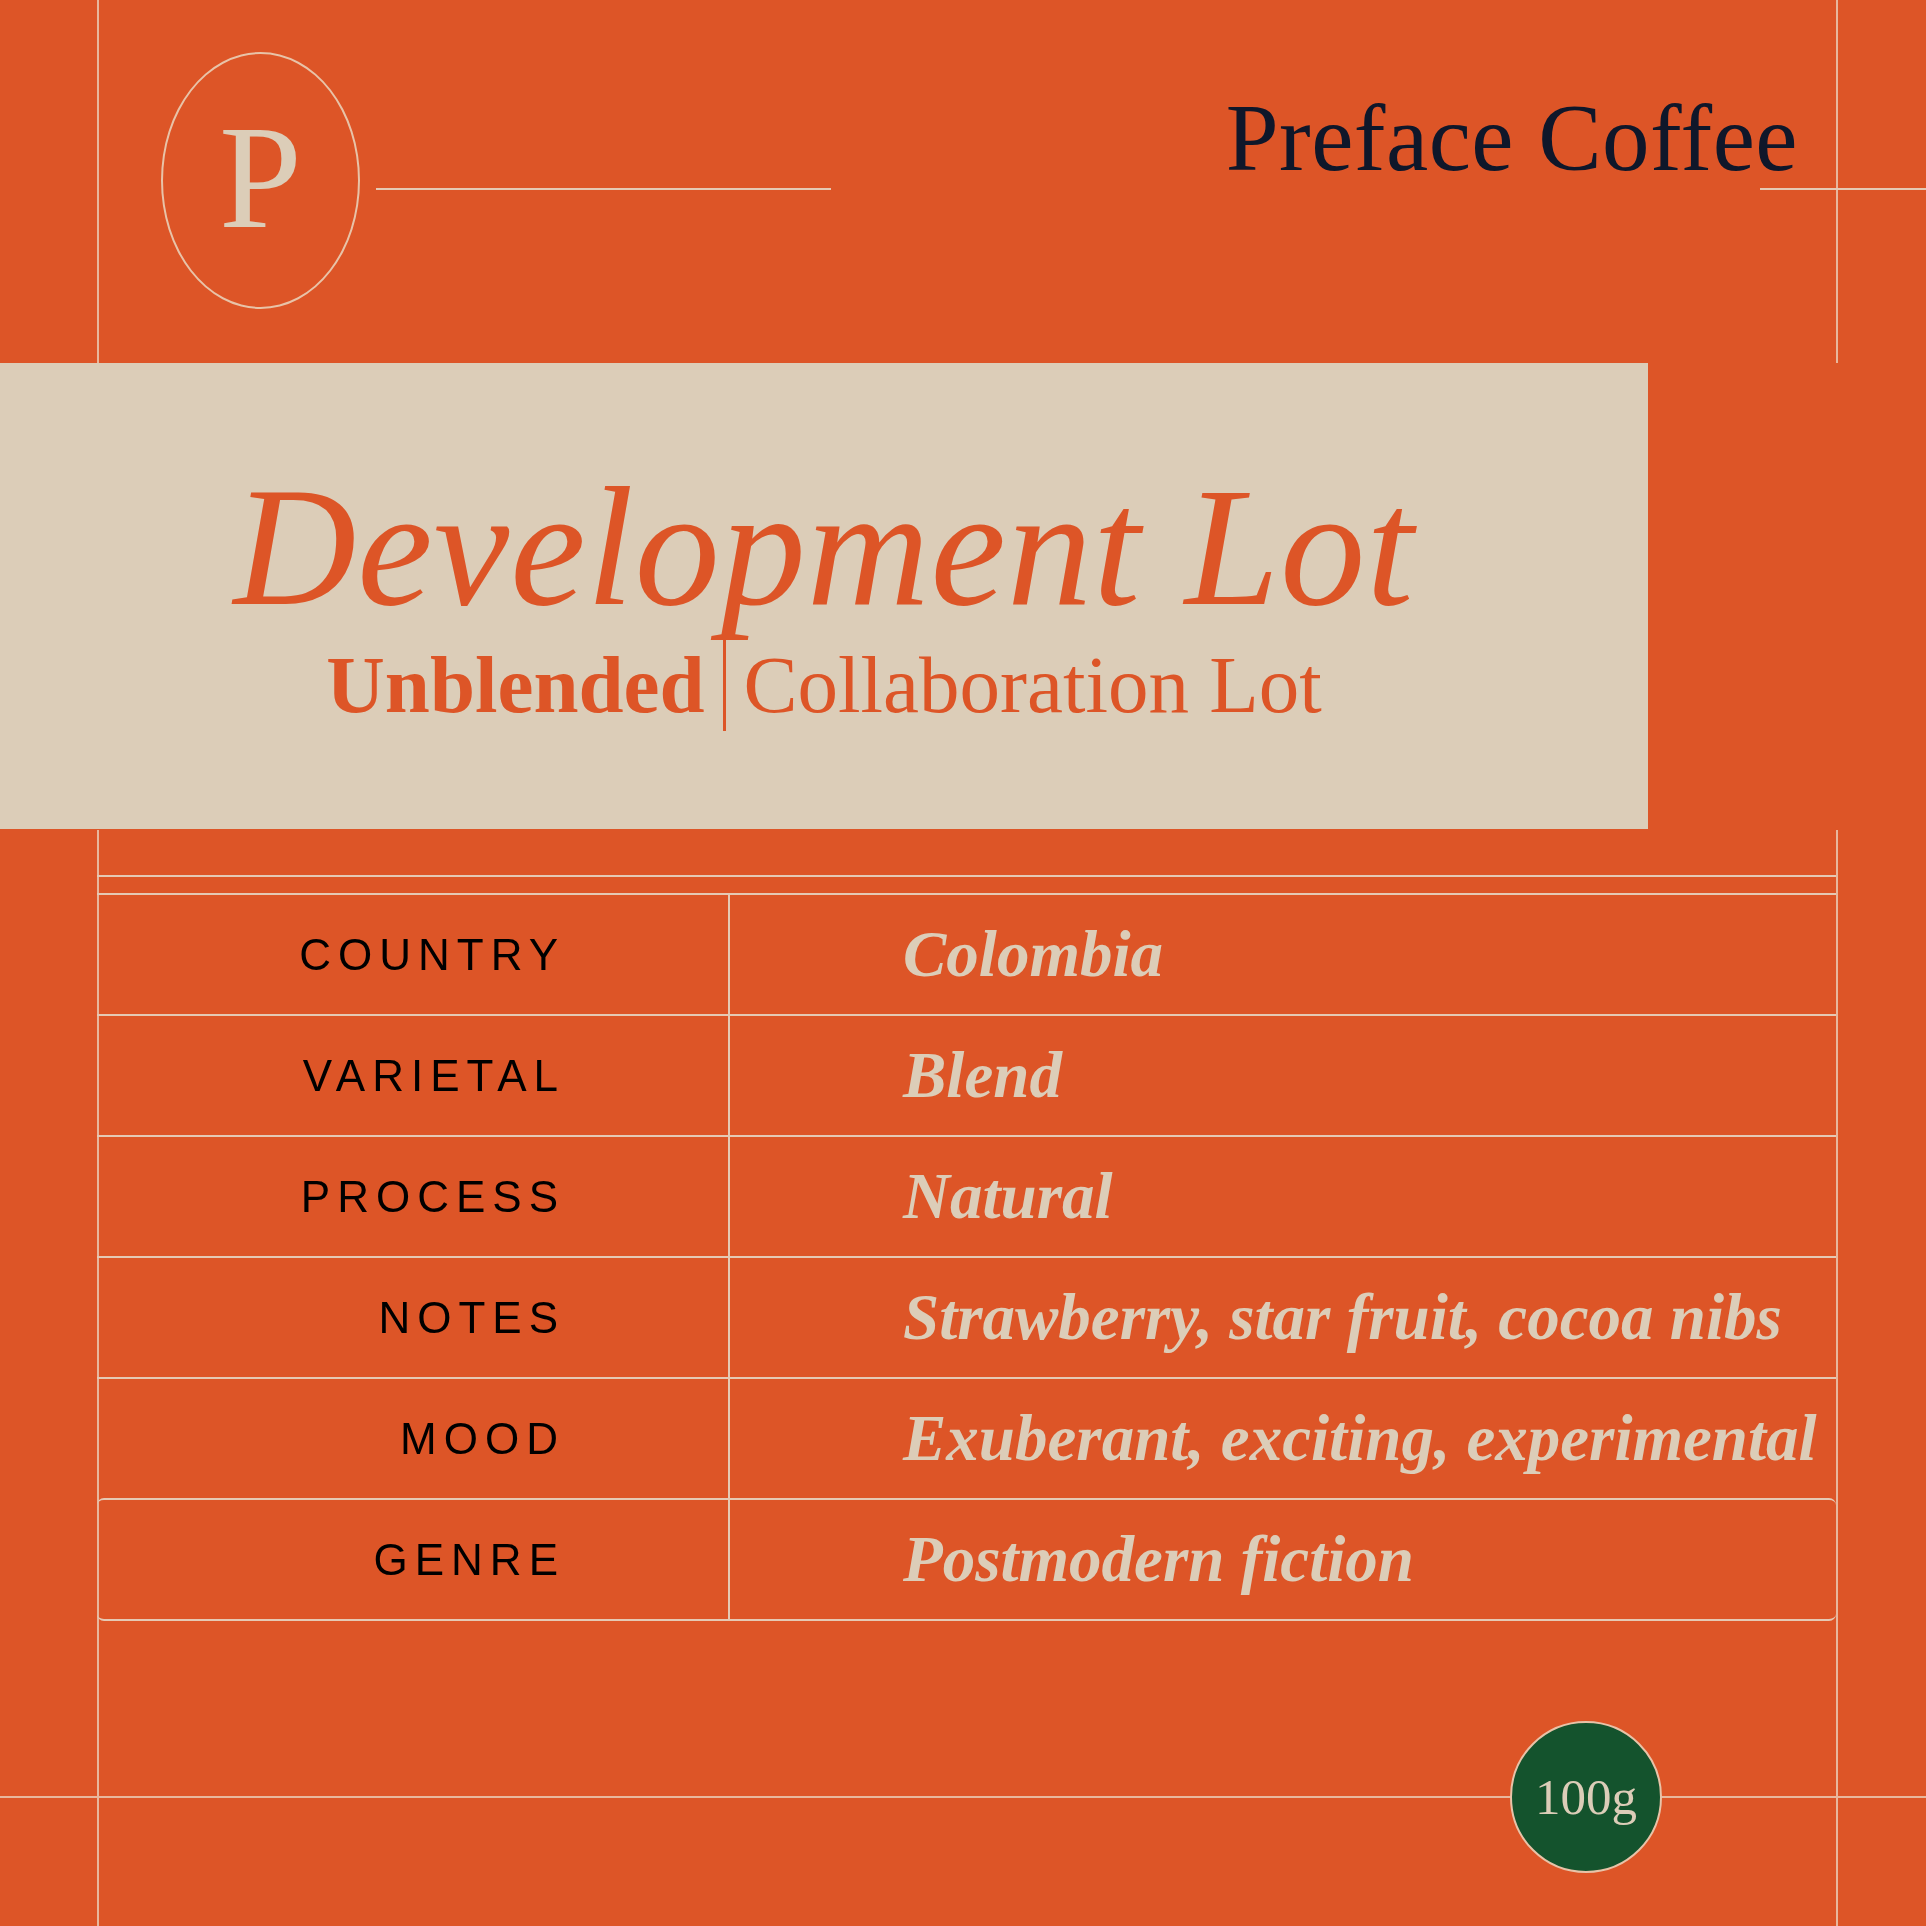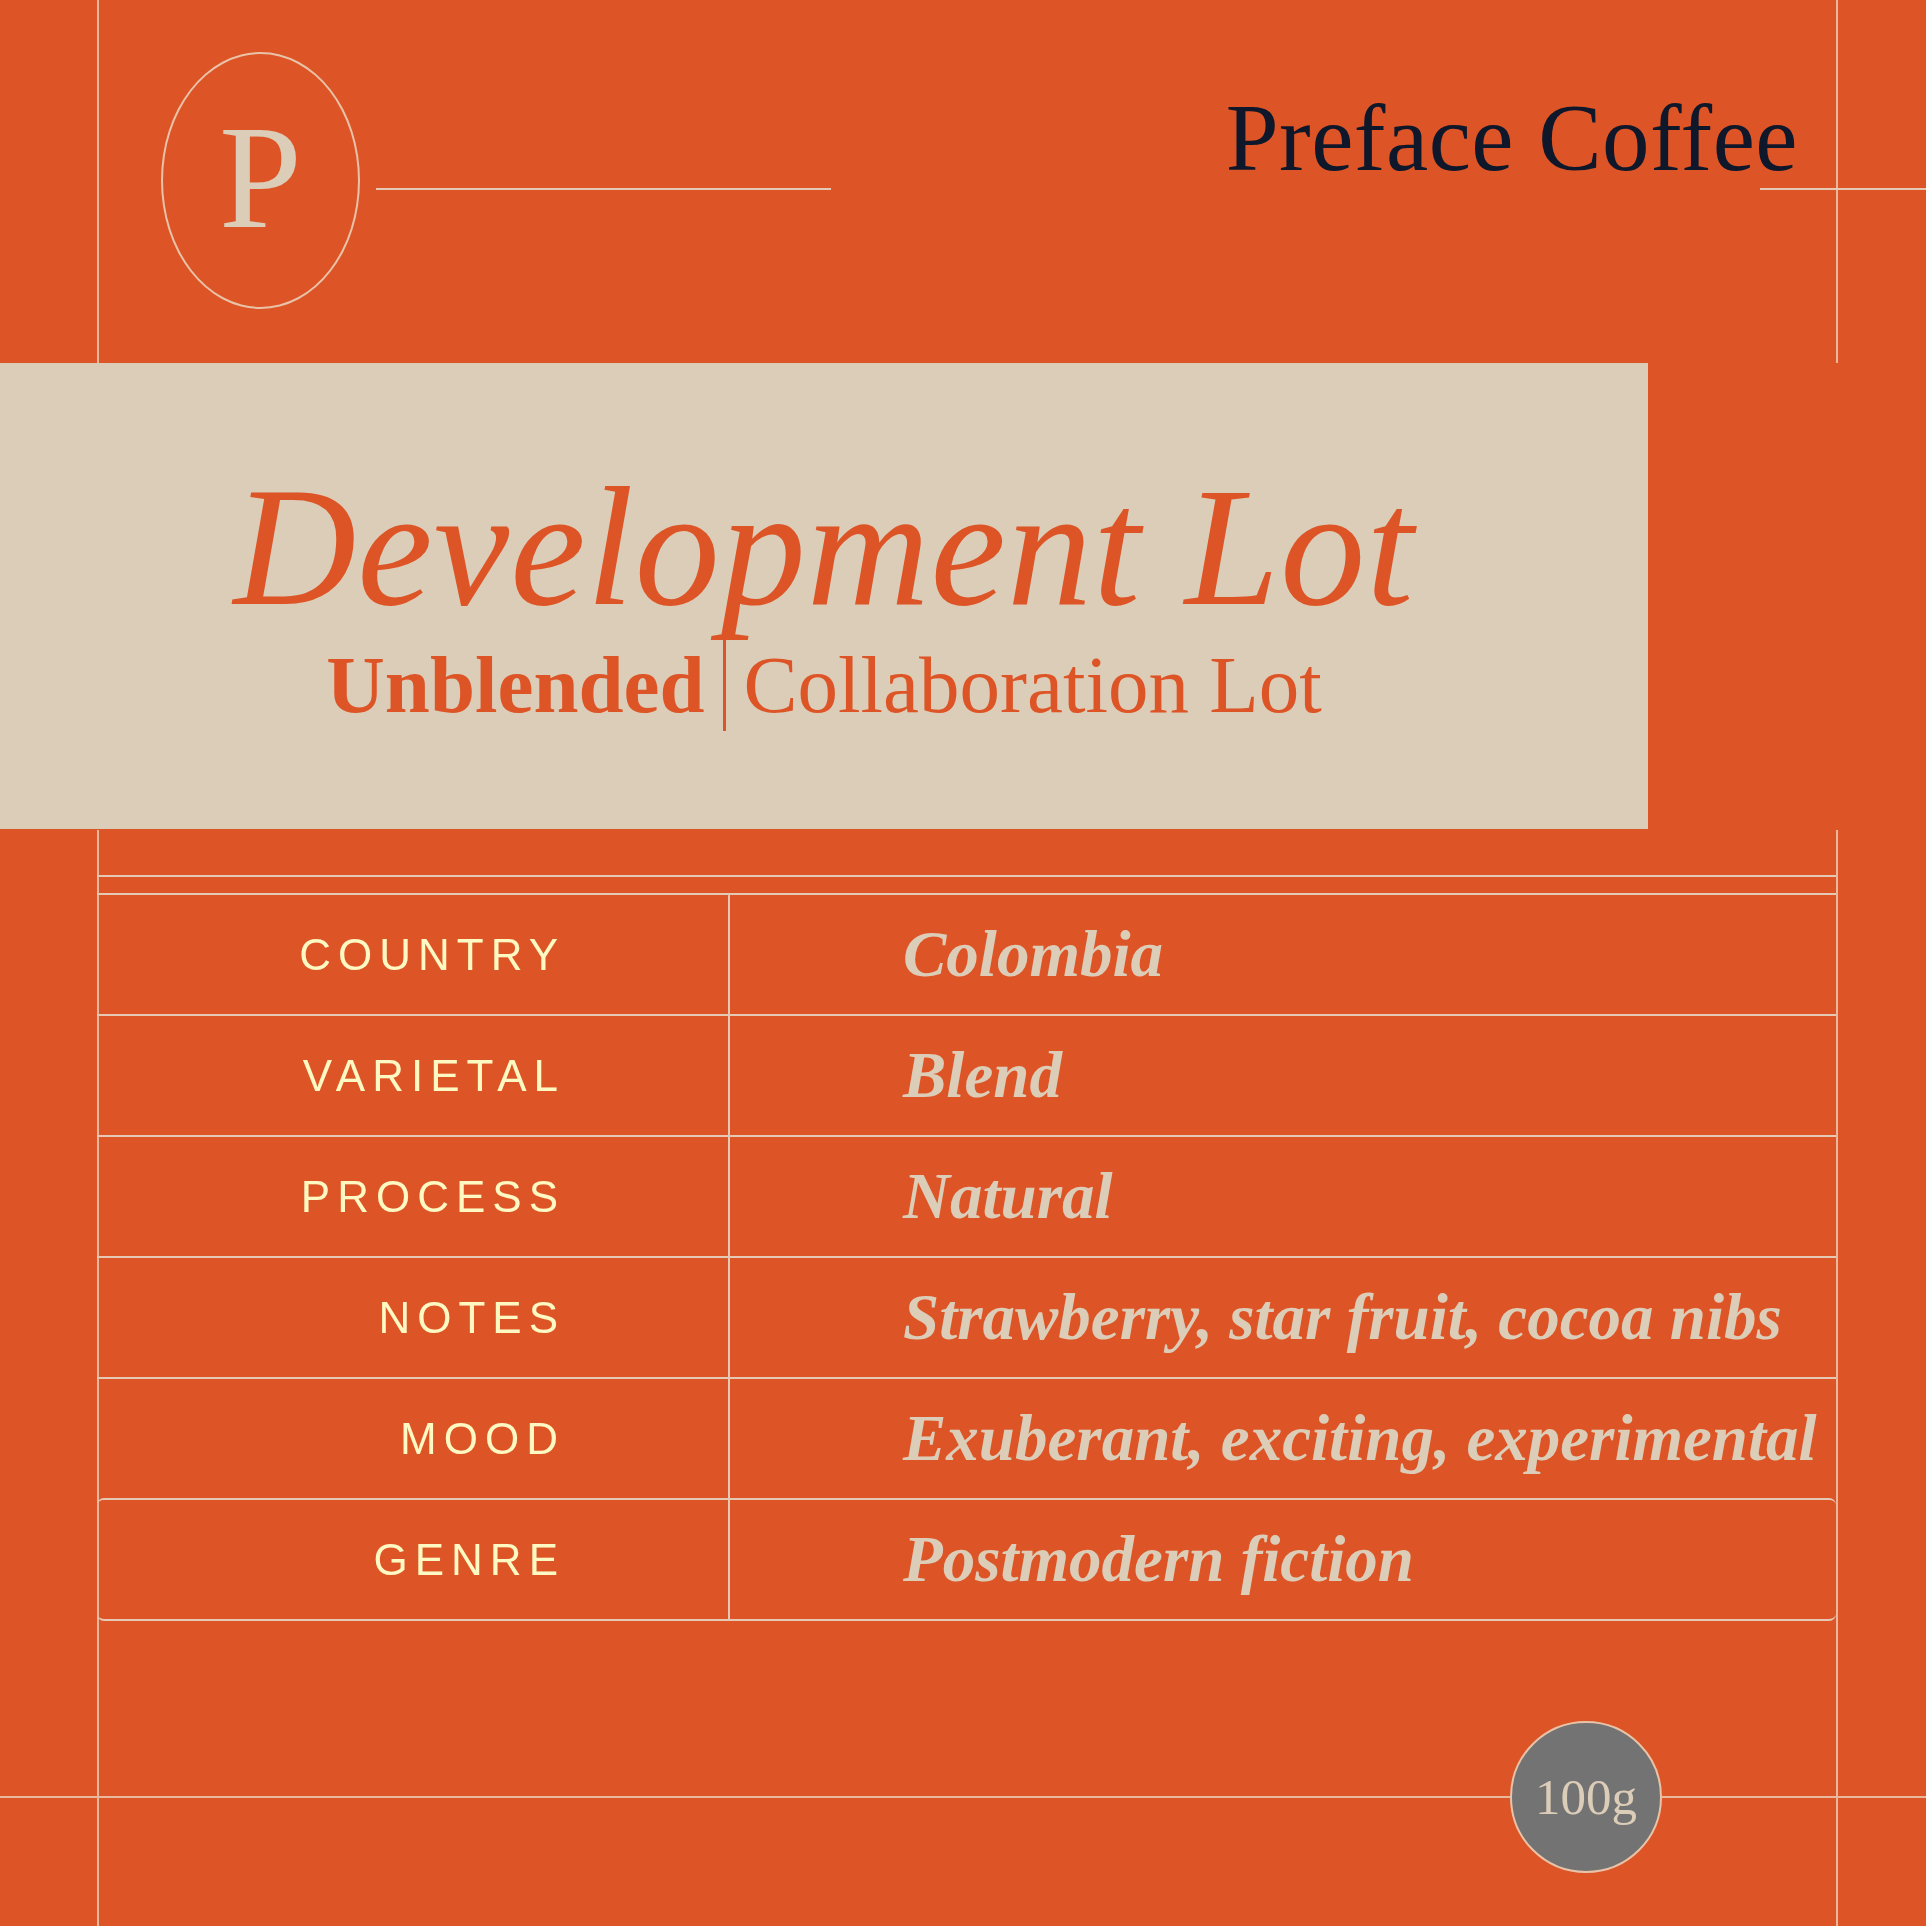--- a/index.html
+++ b/index.html
@@ -133,21 +133,21 @@
   .spec-row:first-of-type { border-top: 2px solid #E5C9B4; }
   .spec-table .spec-row:last-child { border-bottom: 2px solid #E5C9B4; border-radius: 7px; }
   .spec-label {
     width: 712px;
     box-sizing: border-box;
     padding-right: 244px;
     text-align: right;
     font-size: 44px;
     font-weight: 300;
     letter-spacing: 7px;
-    color: #fef9c3;
+    color: #000000;
     white-space: nowrap;
   }
   .spec-divider {
     position: absolute;
     left: 631px; top: 0; bottom: 0;
     width: 2px;
     background: #E5C9B4;
   }
   .spec-value {
     flex: 1;
@@ -162,21 +162,21 @@
   }
 
   
   .weight-badge {
     position: absolute;
     left: 1510px; top: 1721px;
     width: 152px; height: 152px;
     border: 2px solid #E8C3A8;
     border-radius: 50%;
     box-sizing: border-box;
-    background: #737373;
+    background: #14532d;
     display: flex;
     align-items: center;
     justify-content: center;
     z-index: 5;
   }
   .weight-badge span {
     font-family: "Liberation Serif", serif;
     font-size: 51px;
     line-height: 1;
     color: #DCCDB8;

